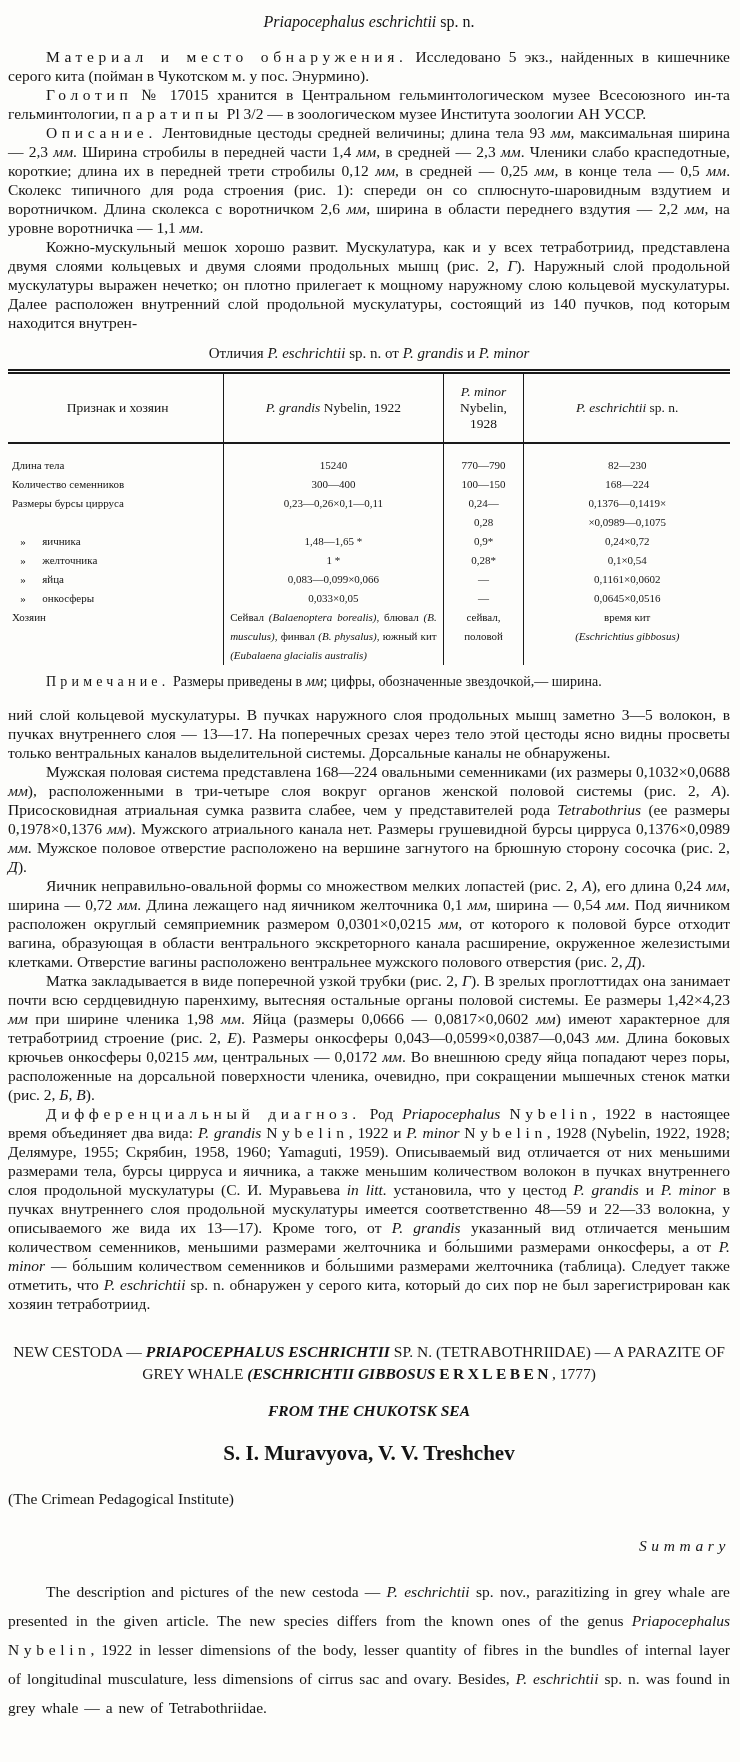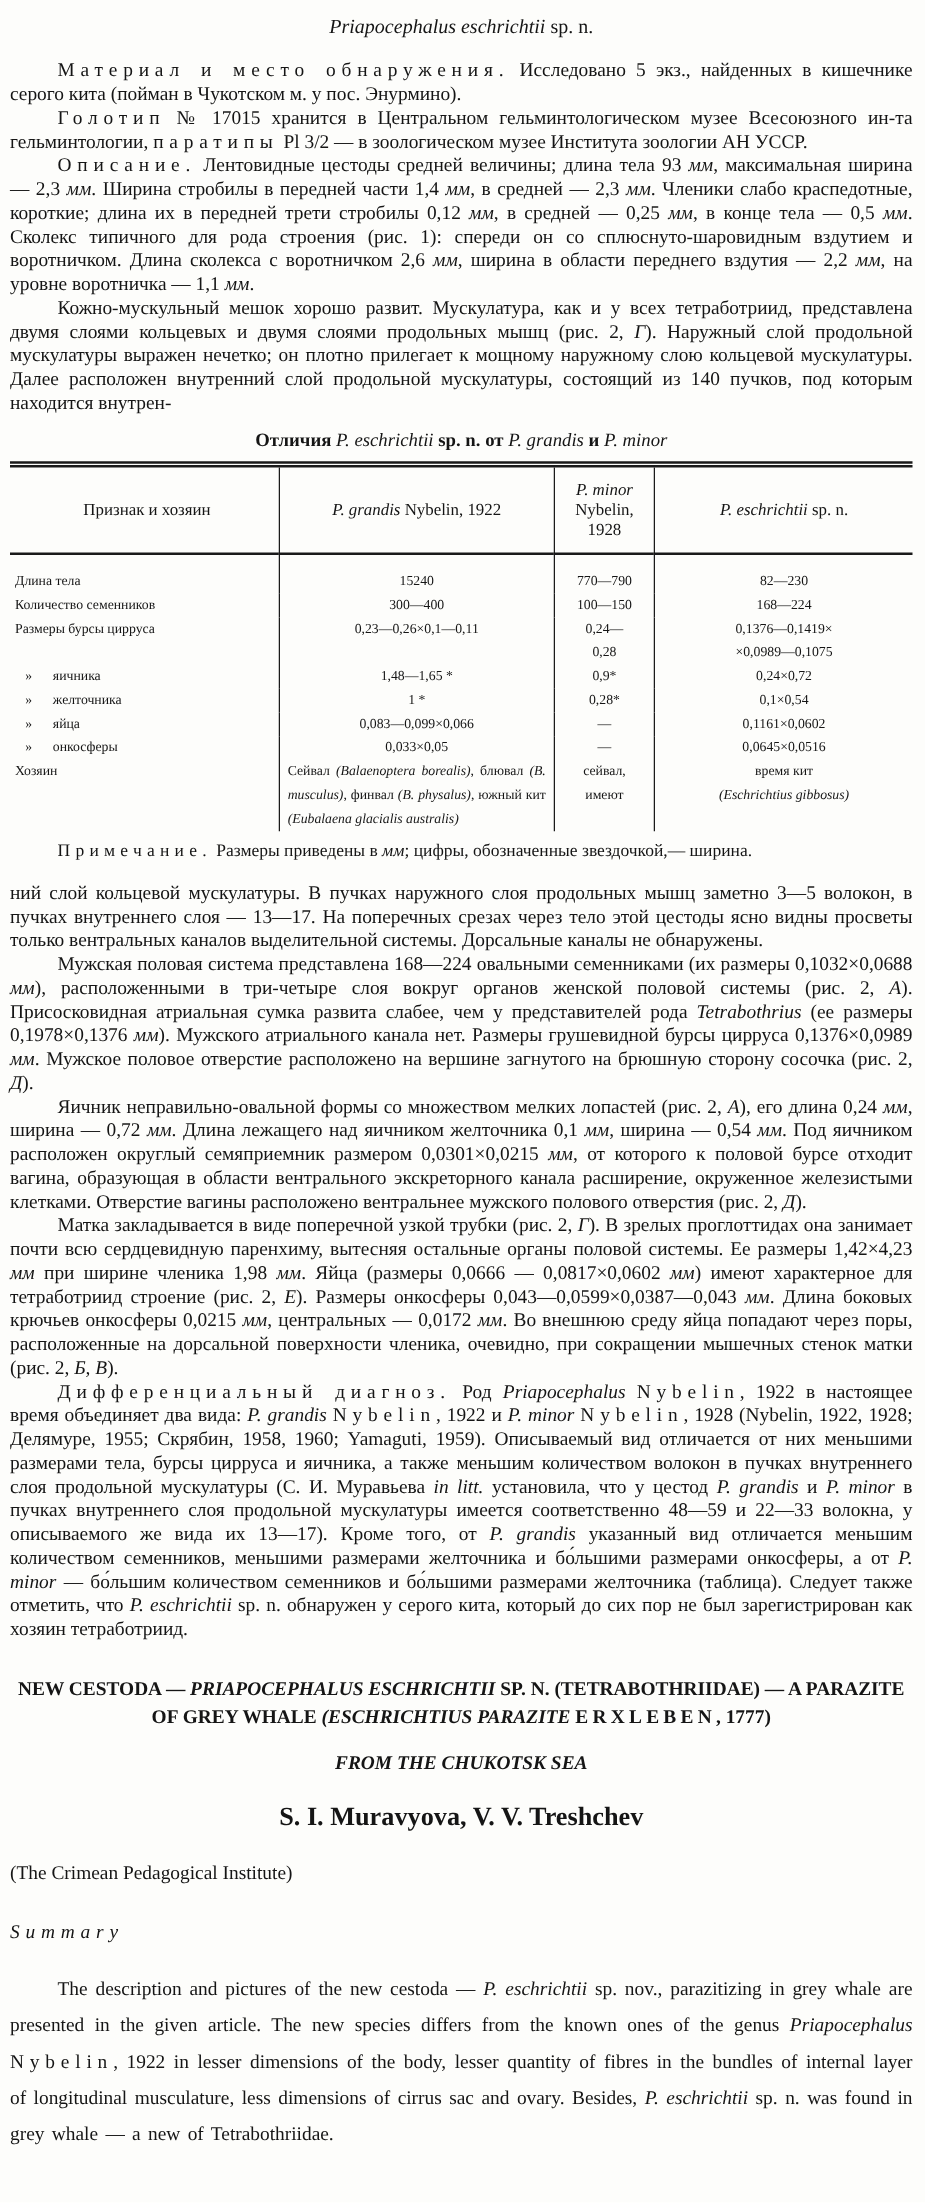--- a/index.html
+++ b/index.html
@@ -8,21 +8,21 @@
     background:#fdfdfb;color:#151515;
     font-family:"Liberation Serif","DejaVu Serif",serif;
     font-size:15.5px;line-height:19px;
     padding:10px 10px 0 8px;
   }
   .doc-title{text-align:center;margin:2px 0 16px 0;font-size:16px;}
   .para{text-align:justify;text-indent:38px;margin:0;}
   .para.noindent{text-indent:0;}
   .seg-n{}
   .seg-i{font-style:italic;}
-  .seg-b{font-weight:bold;}
+  .seg-b{font-weight:normal;}
   .seg-bi{font-weight:bold;font-style:italic;}
   .seg-sp{letter-spacing:0.3em;}
   .seg-spi{font-style:italic;letter-spacing:0.3em;}
   .seg-bsp{font-weight:bold;letter-spacing:0.22em;}
   .tbl-title{text-align:center;margin:12px 0 6px 0;font-size:15px;}
   .cmp-table{
     width:100%;border-collapse:separate;border-spacing:0;
     border-top:5px double #1a1a1a;table-layout:fixed;
   }
   .cmp-table th{
@@ -37,21 +37,21 @@
   }
   .cmp-table th + th, .cmp-table td + td{border-left:1px solid #1a1a1a;}
   .cmp-table tbody tr:first-child td{padding-top:12px;}
   .cmp-table td:first-child{text-align:left;padding-left:4px;}
   .cmp-table tbody tr:last-child td:nth-child(2){text-align:justify;padding:0 6px;}
   .note{font-size:14px;line-height:17.5px;margin:8px 0 14px 0;}
   .eng-title{text-align:center;font-size:15.5px;line-height:22px;margin-top:28px;font-weight:bold;}
   .eng-sub{text-align:center;font-size:15.5px;font-weight:bold;margin-top:16px;font-style:italic;}
   .authors{text-align:center;font-size:21px;font-weight:bold;margin-top:24px;}
   .affil{text-align:left;font-size:15.5px;margin-top:26px;}
-  .summary-h{text-align:left;font-size:15.5px;margin-top:28px;}
+  .summary-h{text-align:right;font-size:15.5px;margin-top:28px;}
   .summary-p{text-align:justify;text-indent:38px;font-size:15.5px;line-height:29px;margin-top:22px;word-spacing:2px;}
 </style>
 </head>
 <body>
 
 <div class="page">
 
   <div class="doc-title"><span class="seg-i">Priapocephalus eschrichtii</span><span class="seg-n"> sp. n.</span></div>
 
   <div>
@@ -122,38 +122,38 @@
         <tr>
           <td><span class="seg-n">&nbsp;&nbsp;&nbsp;»&nbsp;&nbsp;&nbsp;&nbsp;&nbsp;&nbsp;онкосферы</span></td>
           <td><span class="seg-n">0,033×0,05</span></td>
           <td><span class="seg-n">—</span></td>
           <td><span class="seg-n">0,0645×0,0516</span></td>
         </tr>
         <tr>
           <td><span class="seg-n">Хозяин</span></td>
           <td><span class="seg-n">Сейвал </span><span class="seg-i">(Balaenoptera borealis)</span><span class="seg-n">, блювал </span><span class="seg-i">(B. musculus)</span><span class="seg-n">, финвал </span><span class="seg-i">(B. physalus)</span><span class="seg-n">, южный кит </span><span class="seg-i">(Eubalaena glacialis australis)</span></td>
           <td><span class="seg-n">сейвал,
-имеют</span></td>
+половой</span></td>
           <td><span class="seg-n">время кит
 </span><span class="seg-i">(Eschrichtius gibbosus)</span></td>
         </tr>
       </tbody>
   </table>
 
   <div class="note para"><span class="seg-sp">Примечание.</span><span class="seg-n"> Размеры приведены в </span><span class="seg-i">мм</span><span class="seg-n">; цифры, обозначенные звездочкой,— ширина.</span></div>
 
   <div>
       <div class="para noindent"><span class="seg-n">ний слой кольцевой мускулатуры. В пучках наружного слоя продольных мышц заметно 3—5 волокон, в пучках внутреннего слоя — 13—17. На поперечных срезах через тело этой цестоды ясно видны просветы только вентральных каналов выделительной системы. Дорсальные каналы не обнаружены.</span></div>
       <div class="para"><span class="seg-n">Мужская половая система представлена 168—224 овальными семенниками (их размеры 0,1032×0,0688 </span><span class="seg-i">мм</span><span class="seg-n">), расположенными в три-четыре слоя вокруг органов женской половой системы (рис. 2, </span><span class="seg-i">А</span><span class="seg-n">). Присосковидная атриальная сумка развита слабее, чем у представителей рода </span><span class="seg-i">Tetrabothrius</span><span class="seg-n"> (ее размеры 0,1978×0,1376 </span><span class="seg-i">мм</span><span class="seg-n">). Мужского атриального канала нет. Размеры грушевидной бурсы цирруса 0,1376×0,0989 </span><span class="seg-i">мм</span><span class="seg-n">. Мужское половое отверстие расположено на вершине загнутого на брюшную сторону сосочка (рис. 2, </span><span class="seg-i">Д</span><span class="seg-n">).</span></div>
       <div class="para"><span class="seg-n">Яичник неправильно-овальной формы со множеством мелких лопастей (рис. 2, </span><span class="seg-i">А</span><span class="seg-n">), его длина 0,24 </span><span class="seg-i">мм</span><span class="seg-n">, ширина — 0,72 </span><span class="seg-i">мм</span><span class="seg-n">. Длина лежащего над яичником желточника 0,1 </span><span class="seg-i">мм</span><span class="seg-n">, ширина — 0,54 </span><span class="seg-i">мм</span><span class="seg-n">. Под яичником расположен округлый семяприемник размером 0,0301×0,0215 </span><span class="seg-i">мм</span><span class="seg-n">, от которого к половой бурсе отходит вагина, образующая в области вентрального экскреторного канала расширение, окруженное железистыми клетками. Отверстие вагины расположено вентральнее мужского полового отверстия (рис. 2, </span><span class="seg-i">Д</span><span class="seg-n">).</span></div>
       <div class="para"><span class="seg-n">Матка закладывается в виде поперечной узкой трубки (рис. 2, </span><span class="seg-i">Г</span><span class="seg-n">). В зрелых проглоттидах она занимает почти всю сердцевидную паренхиму, вытесняя остальные органы половой системы. Ее размеры 1,42×4,23 </span><span class="seg-i">мм</span><span class="seg-n"> при ширине членика 1,98 </span><span class="seg-i">мм</span><span class="seg-n">. Яйца (размеры 0,0666 — 0,0817×0,0602 </span><span class="seg-i">мм</span><span class="seg-n">) имеют характерное для тетработриид строение (рис. 2, </span><span class="seg-i">Е</span><span class="seg-n">). Размеры онкосферы 0,043—0,0599×0,0387—0,043 </span><span class="seg-i">мм</span><span class="seg-n">. Длина боковых крючьев онкосферы 0,0215 </span><span class="seg-i">мм</span><span class="seg-n">, центральных — 0,0172 </span><span class="seg-i">мм</span><span class="seg-n">. Во внешнюю среду яйца попадают через поры, расположенные на дорсальной поверхности членика, очевидно, при сокращении мышечных стенок матки (рис. 2, </span><span class="seg-i">Б, В</span><span class="seg-n">).</span></div>
       <div class="para"><span class="seg-sp">Дифференциальный диагноз.</span><span class="seg-n"> Род </span><span class="seg-i">Priapocephalus</span><span class="seg-n"> </span><span class="seg-sp">Nybelin</span><span class="seg-n">, 1922 в настоящее время объединяет два вида: </span><span class="seg-i">P. grandis</span><span class="seg-n"> </span><span class="seg-sp">Nybelin</span><span class="seg-n">, 1922 и </span><span class="seg-i">P. minor</span><span class="seg-n"> </span><span class="seg-sp">Nybelin</span><span class="seg-n">, 1928 (Nybelin, 1922, 1928; Делямуре, 1955; Скрябин, 1958, 1960; Yamaguti, 1959). Описываемый вид отличается от них меньшими размерами тела, бурсы цирруса и яичника, а также меньшим количеством волокон в пучках внутреннего слоя продольной мускулатуры (С. И. Муравьева </span><span class="seg-i">in litt.</span><span class="seg-n"> установила, что у цестод </span><span class="seg-i">P. grandis</span><span class="seg-n"> и </span><span class="seg-i">P. minor</span><span class="seg-n"> в пучках внутреннего слоя продольной мускулатуры имеется соответственно 48—59 и 22—33 волокна, у описываемого же вида их 13—17). Кроме того, от </span><span class="seg-i">P. grandis</span><span class="seg-n"> указанный вид отличается меньшим количеством семенников, меньшими размерами желточника и бо́льшими размерами онкосферы, а от </span><span class="seg-i">P. minor</span><span class="seg-n"> — бо́льшим количеством семенников и бо́льшими размерами желточника (таблица). Следует также отметить, что </span><span class="seg-i">P. eschrichtii</span><span class="seg-n"> sp. n. обнаружен у серого кита, который до сих пор не был зарегистрирован как хозяин тетработриид.</span></div>
     </div>
 
-  <div class="eng-title"><span class="seg-b">NEW CESTODA — </span><span class="seg-bi">PRIAPOCEPHALUS ESCHRICHTII</span><span class="seg-b"> SP. N. (TETRABOTHRIIDAE) — A PARAZITE OF GREY WHALE </span><span class="seg-bi">(ESCHRICHTIUS PARAZITE</span><span class="seg-b"> </span><span class="seg-bsp">ERXLEBEN</span><span class="seg-b">, 1777)</span></div>
+  <div class="eng-title"><span class="seg-b">NEW CESTODA — </span><span class="seg-bi">PRIAPOCEPHALUS ESCHRICHTII</span><span class="seg-b"> SP. N. (TETRABOTHRIIDAE) — A PARAZITE OF GREY WHALE </span><span class="seg-bi">(ESCHRICHTII GIBBOSUS</span><span class="seg-b"> </span><span class="seg-bsp">ERXLEBEN</span><span class="seg-b">, 1777)</span></div>
 
   <div class="eng-sub">FROM THE CHUKOTSK SEA</div>
 
   <div class="authors">S. I. Muravyova, V. V. Treshchev</div>
 
   <div class="affil">(The Crimean Pedagogical Institute)</div>
 
   <div class="summary-h"><span class="seg-spi">Summary</span></div>
 
   <div class="summary-p"><span class="seg-n">The description and pictures of the new cestoda — </span><span class="seg-i">P. eschrichtii</span><span class="seg-n"> sp. nov., parazitizing in grey whale are presented in the given article. The new species differs from the known ones of the genus </span><span class="seg-i">Priapocephalus</span><span class="seg-n"> </span><span class="seg-sp">Nybelin</span><span class="seg-n">, 1922 in lesser dimensions of the body, lesser quantity of fibres in the bundles of internal layer of longitudinal musculature, less dimensions of cirrus sac and ovary. Besides, </span><span class="seg-i">P. eschrichtii</span><span class="seg-n"> sp. n. was found in grey whale — a new of Tetrabothriidae.</span></div>

